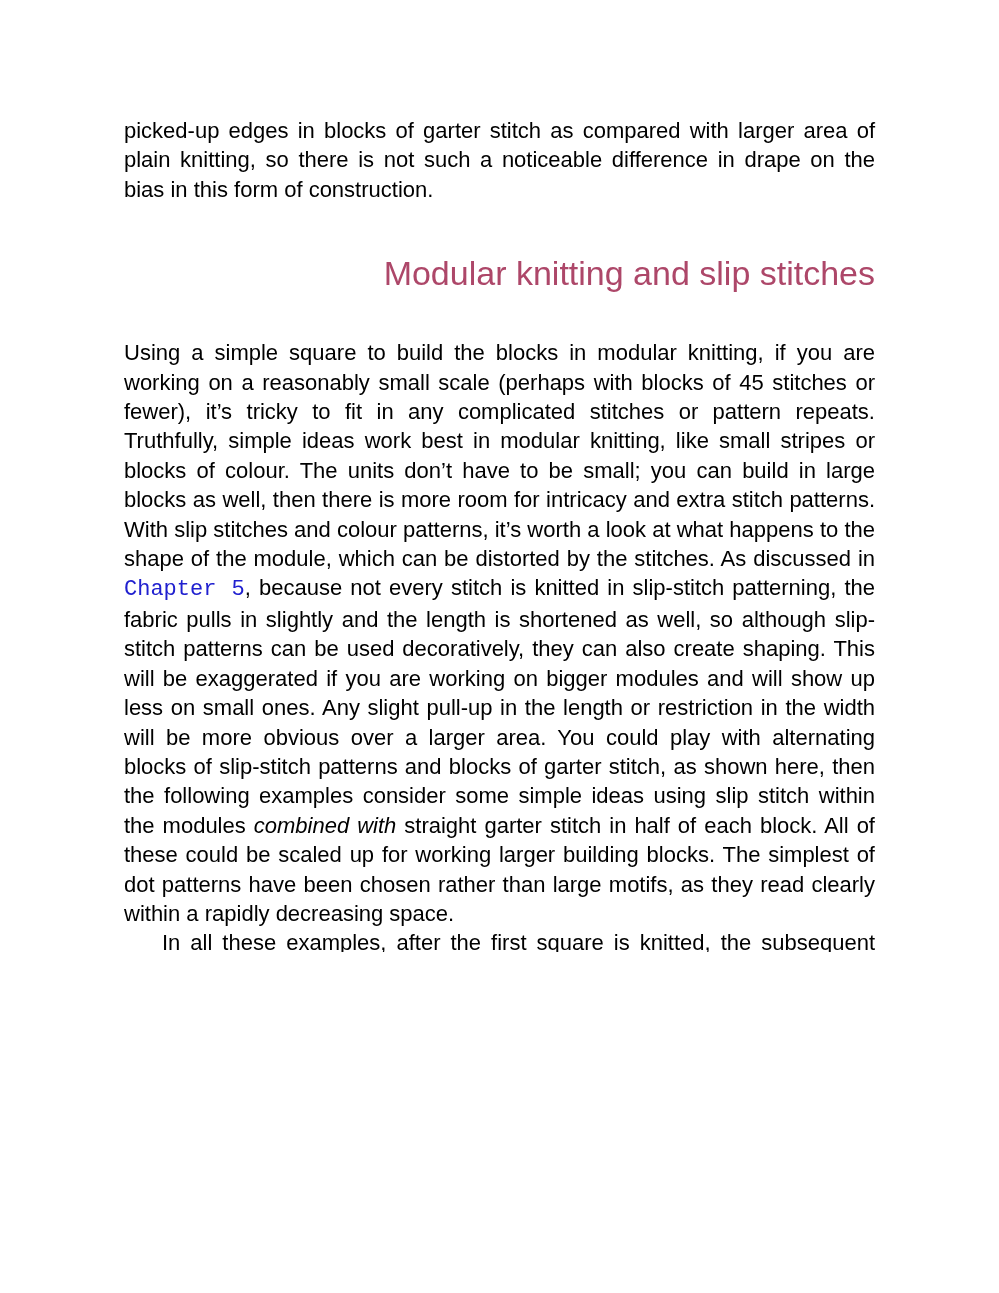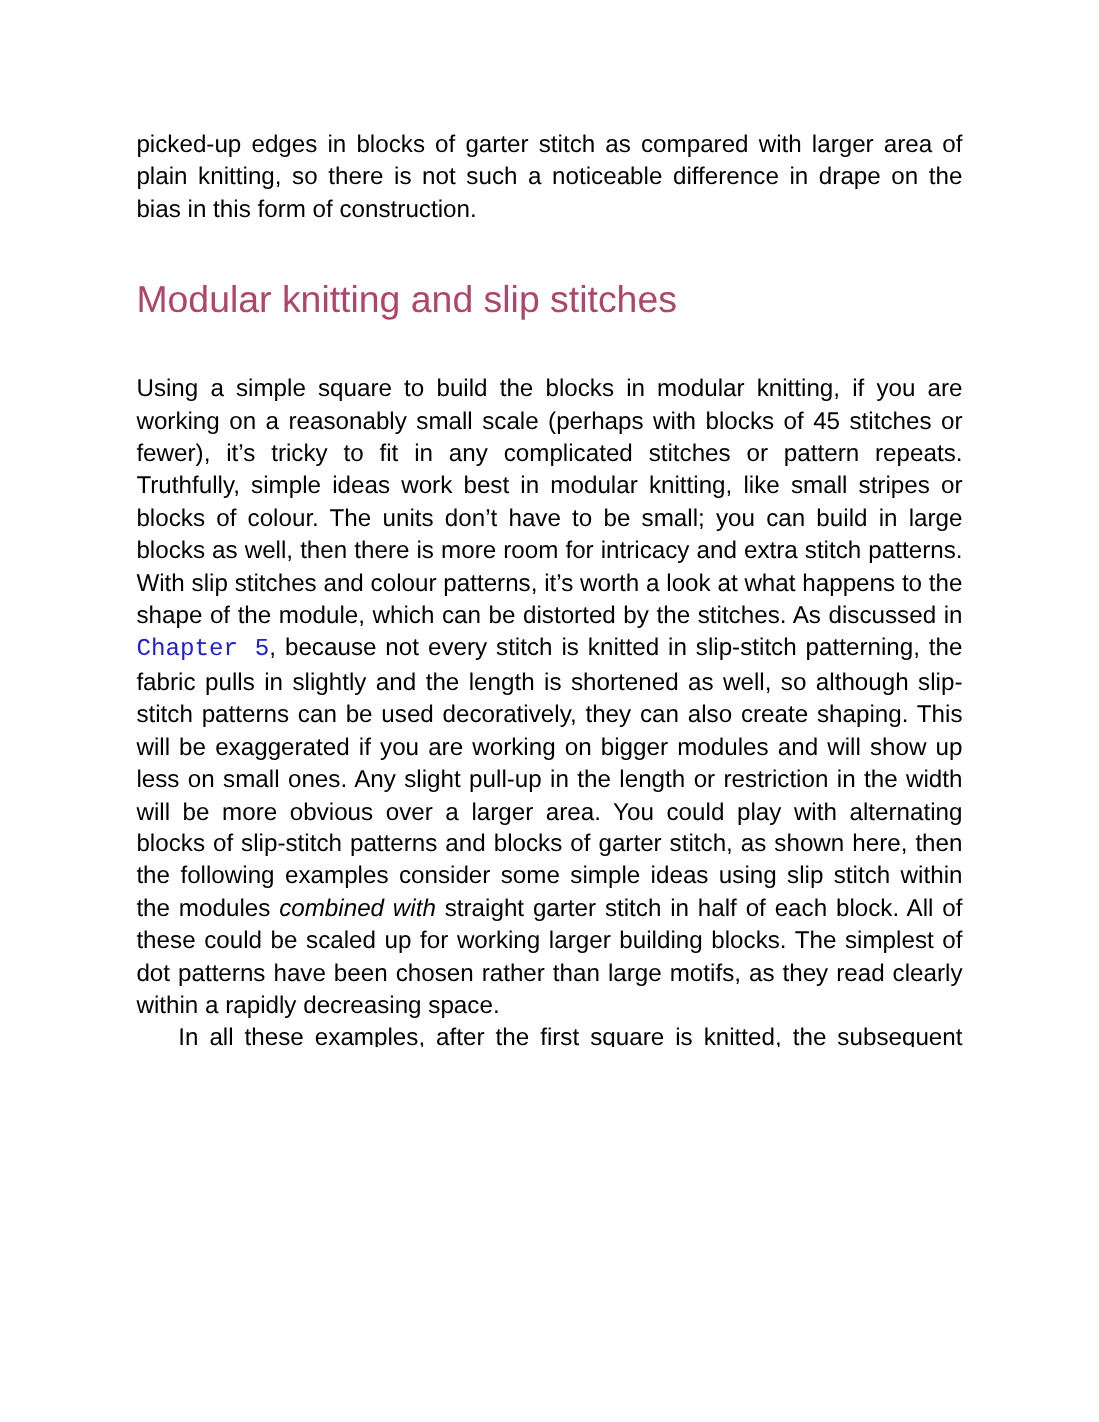--- a/index.html
+++ b/index.html
@@ -34,21 +34,21 @@
     color: var(--text);
     text-align: justify;
     letter-spacing: 0;
   }
   .section-heading {
     margin: 48px 0 44px 0;
     font-size: 34px;
     line-height: 42px;
     font-weight: 400;
     color: var(--heading-color);
-    text-align: left;
+    text-align: right;
   }
   .closing {
     text-indent: 38px;
   }
   .chapter-link {
     color: var(--link-color);
     text-decoration: none;
     cursor: pointer;
     font-family: Liberation Mono, monospace;
   }

